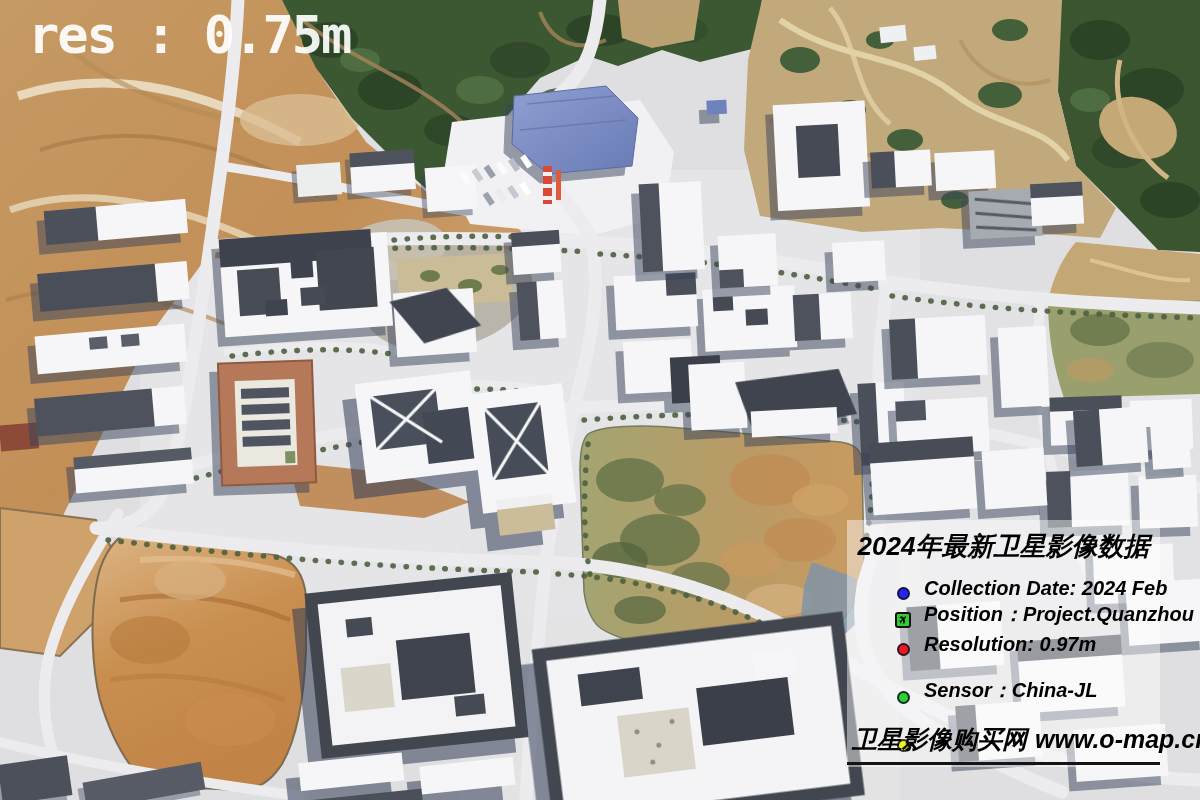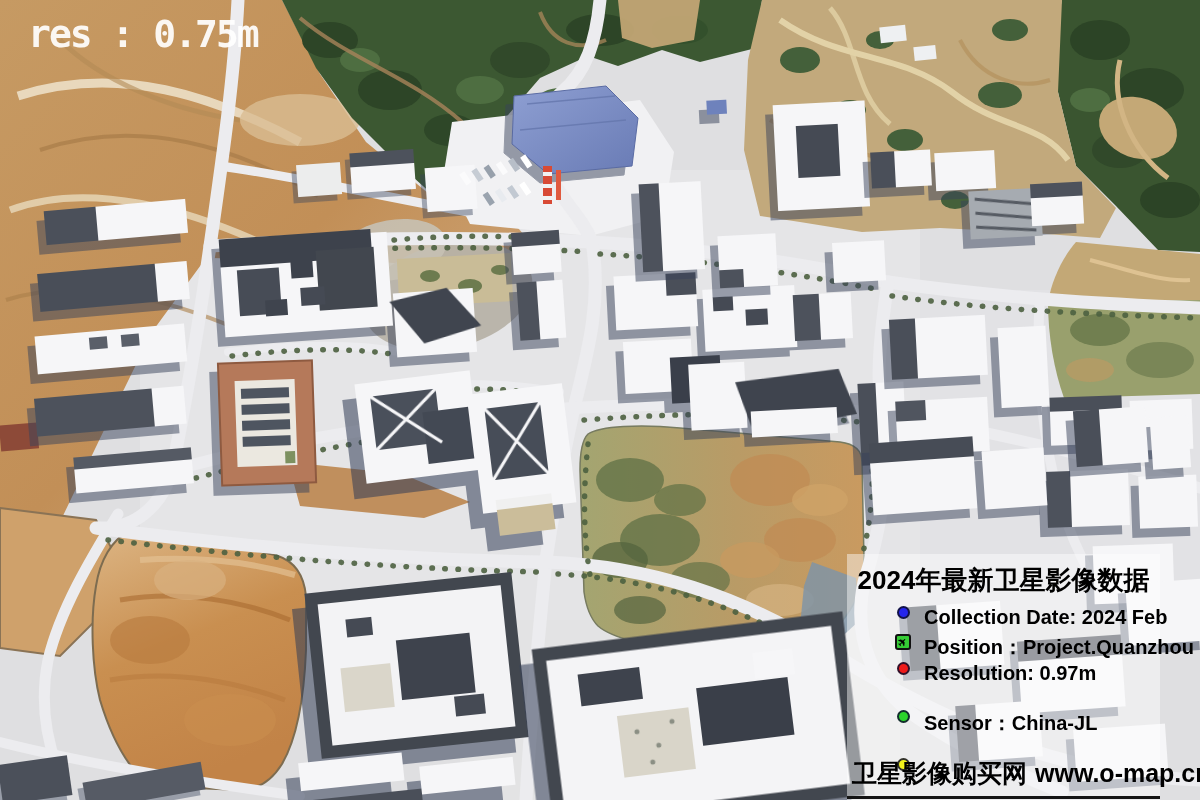--- a/index.html
+++ b/index.html
@@ -7,32 +7,32 @@
          font-family:"Liberation Sans",sans-serif;background:#dfdfe1;}
   .stage svg{position:absolute;left:0;top:0;display:block;}
 
   
   .shS{filter:drop-shadow(-5px 6px 0 rgba(56,66,90,0.42));}
   .shF{filter:drop-shadow(-8px 9px 0 rgba(56,66,90,0.5));}
   .shT{filter:drop-shadow(-14px 14px 0 rgba(50,60,85,0.55));}
   .b{fill:#f6f6f8;}
 
   
-  .res-label{position:absolute;left:28px;top:12px;
+  .res-label{position:absolute;left:28px;top:5px;
     font-family:"DejaVu Sans Mono",monospace;font-weight:bold;
-    font-size:38px;letter-spacing:-2px;color:rgba(255,255,255,0.92);
+    font-size:52px;letter-spacing:-2px;color:rgba(255,255,255,0.92);
     white-space:nowrap;}
 
   
-  .info-panel{position:absolute;left:847px;top:554px;width:313px;height:247px;
-    background:rgba(255,255,255,0.45);color:#000;}
+  .info-panel{position:absolute;left:847px;top:520px;width:313px;height:247px;
+    background:rgba(255,255,255,0.45);color:#000;font-style:italic;}
   .panel-title{margin-top:9px;text-align:center;font-size:26px;font-weight:bold;
     letter-spacing:0px;white-space:nowrap;}
   .panel-list{list-style:none;margin:0;padding:0;position:absolute;top:52px;left:50px;right:4px;}
-  .panel-item{display:flex;align-items:flex-start;height:28px;font-size:20px;font-weight:bold;
+  .panel-item{display:flex;align-items:flex-end;height:28px;font-size:20px;font-weight:bold;
     white-space:nowrap;}
   .panel-item.spaced{margin-top:20px;}
   .bullet{width:13px;height:13px;border-radius:50%;border:2px solid rgba(15,15,45,0.85);
     margin-right:14px;flex:none;box-sizing:border-box;}
   .bullet.square{width:16px;height:16px;border-radius:3px;border:2px solid #111;
     display:flex;align-items:center;justify-content:center;margin-left:-2px;margin-right:13px;}
   .plane{font-size:11px;line-height:1;color:#000;transform:rotate(-45deg);}
   .panel-footer{position:absolute;left:5px;bottom:11px;font-size:25px;font-weight:bold;
     white-space:nowrap;}
   .panel-footer .url{margin-left:8px;}

